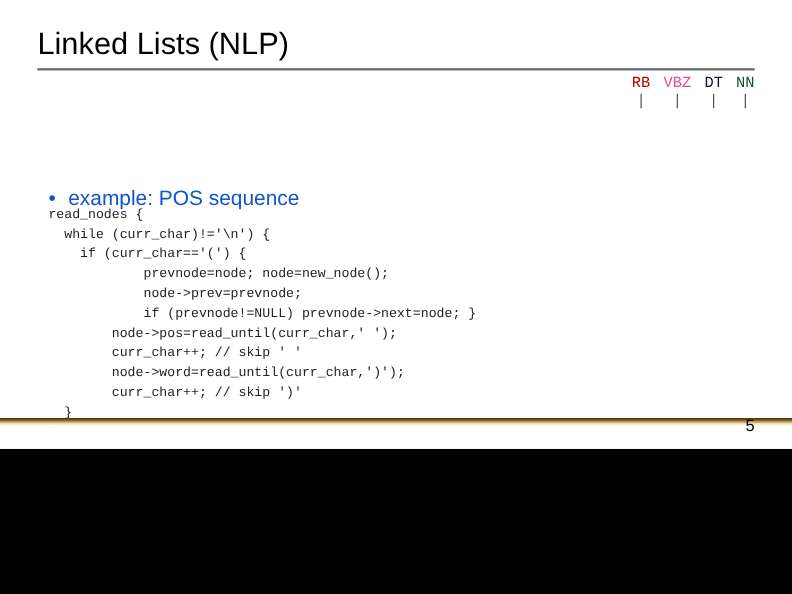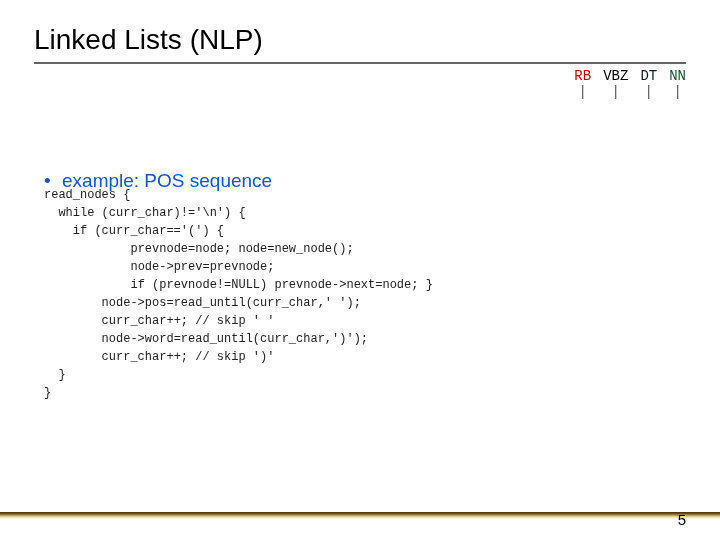--- a/index.html
+++ b/index.html
@@ -6,21 +6,21 @@
   body{
     width:720px;height:540px;
     background:#000;
     font-family:Verdana,Geneva,sans-serif;
     overflow:hidden;
     position:relative;
   }
   .slide{
     position:absolute;
     left:0;top:0;
-    width:720px;height:540px;
+    width:720px;height:408px;
     background:#fff;
     box-sizing:border-box;
     padding:24px 34px 0 34px;
   }
   .title{
     font-size:28px;
     color:#000;
     margin:0 0 2px 0;
     font-family:Verdana,Geneva,sans-serif;
   }
@@ -32,21 +32,21 @@
   
   .tree-wrap{
     position:absolute;
     right:28px;
     top:68px;
     font-family:"Courier New",Courier,monospace;
     font-size:14px;
     text-align:left;
   }
   .c-rb   {color:#c00000}
-  .c-vbz  {color:#000000}
+  .c-vbz  {color:#ec4899}
   .c-dt   {color:#0f172a}
   .c-nn   {color:#14532d}
   .c-here {color:#0070c0}
   .c-is   {color:#5858f0}
   .c-an   {color:#7030a0}
   .c-ex   {color:#60a040}
   .pipes td{
     font-family:"Courier New",Courier,monospace;
     font-size:14px;
     text-align:center;

